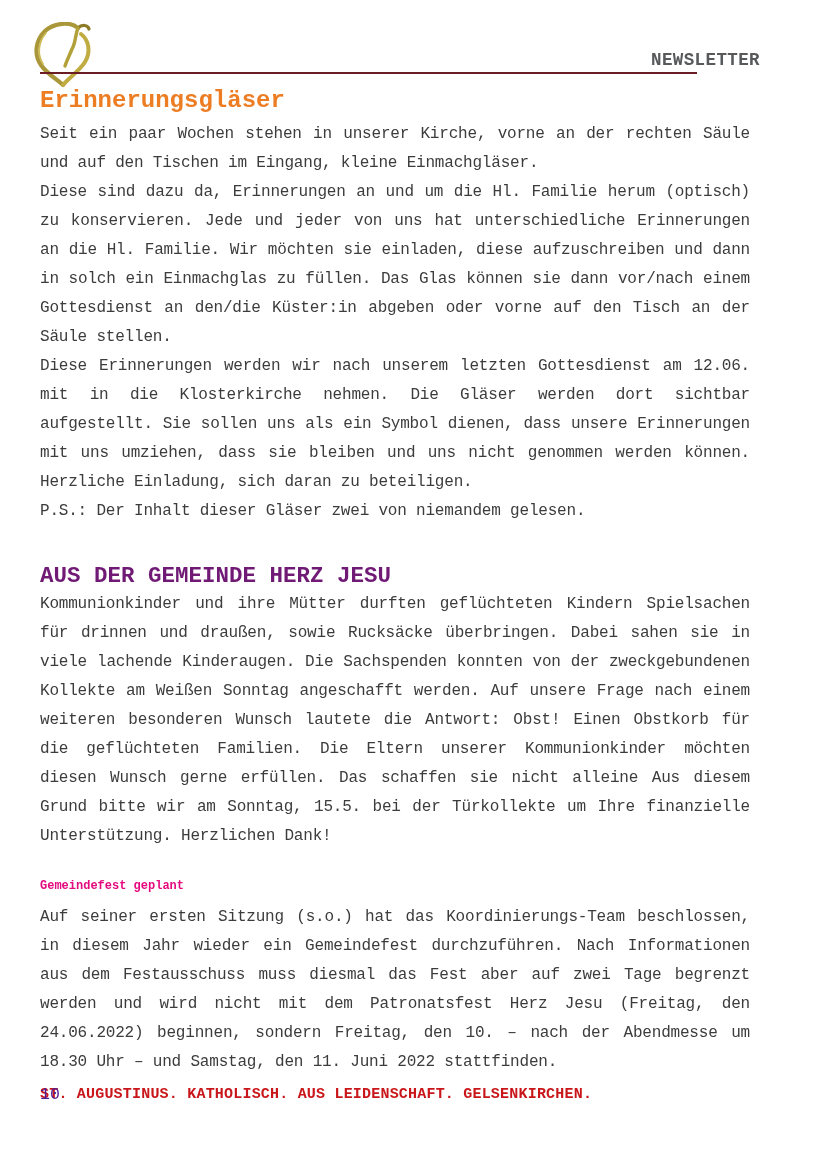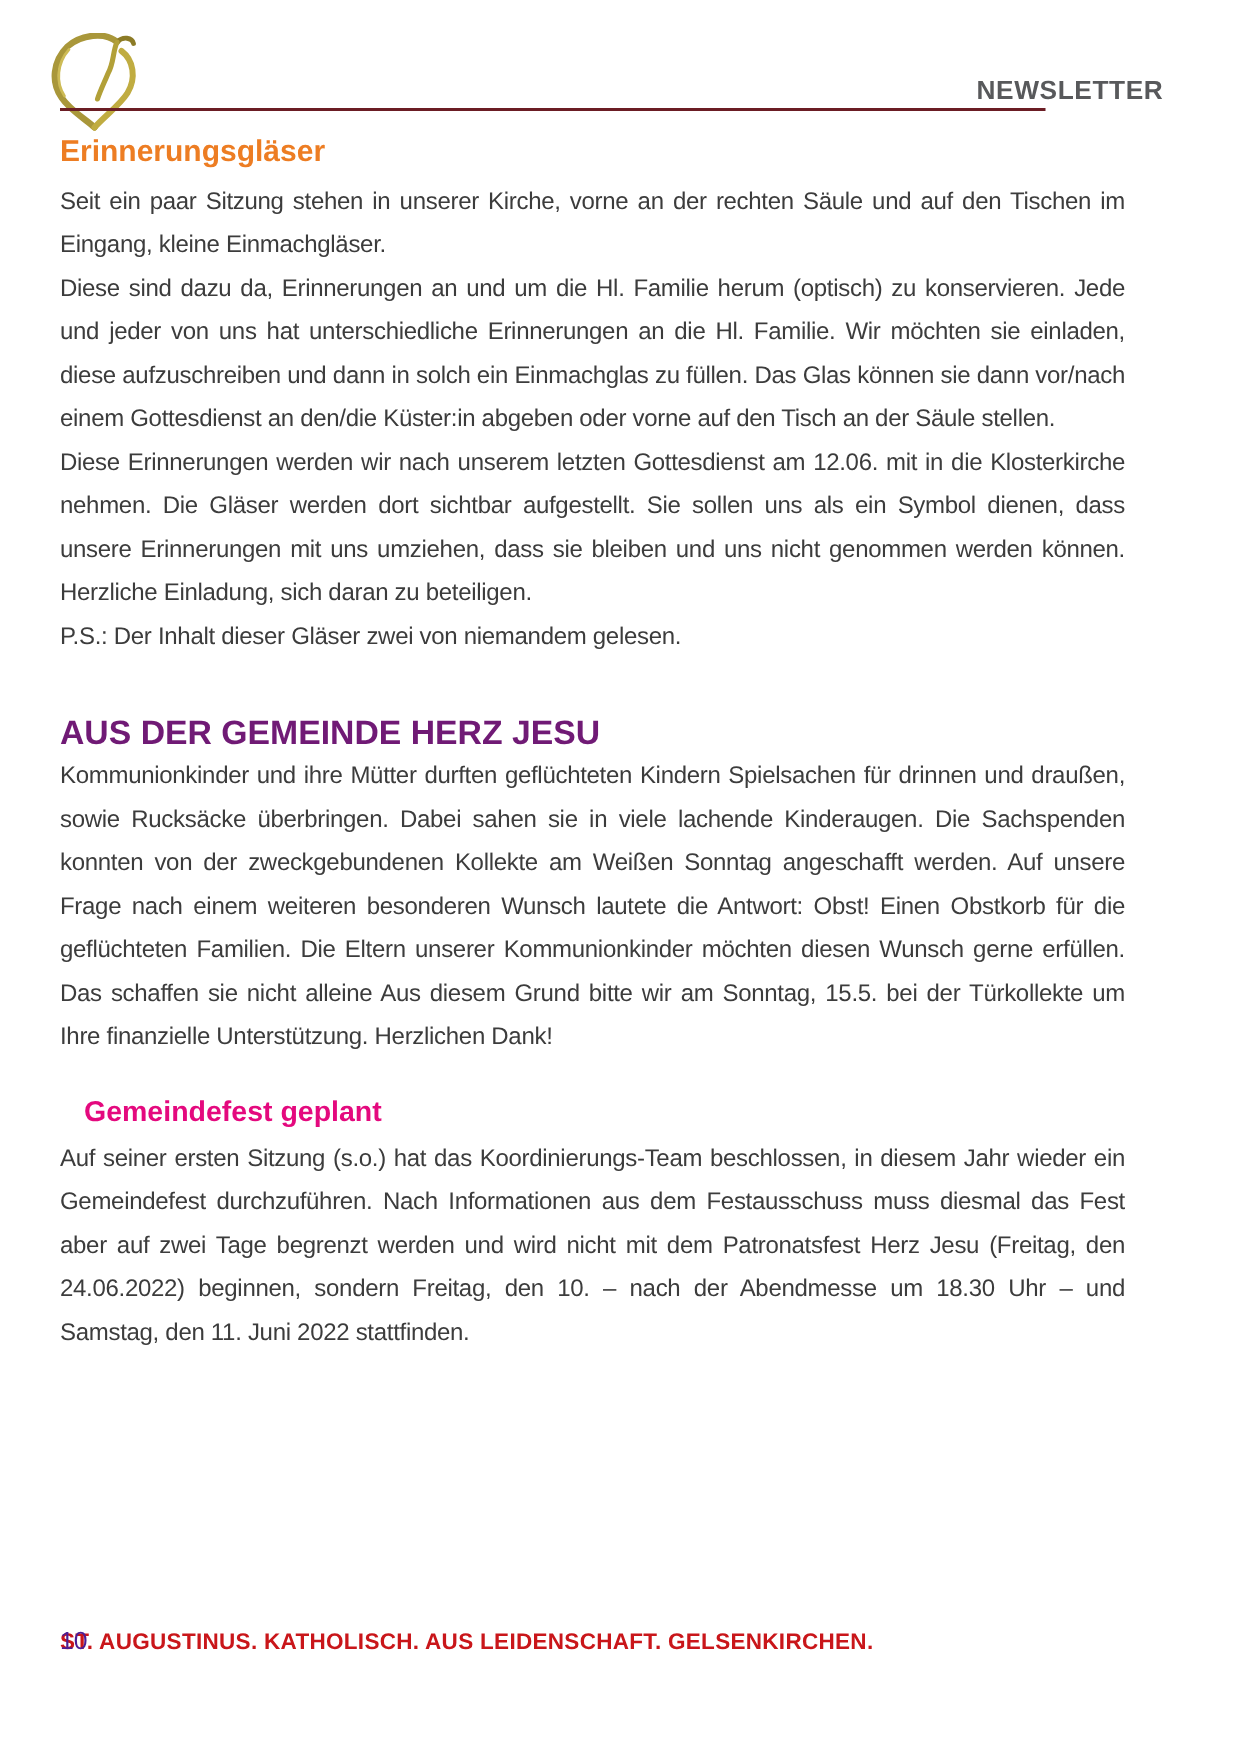--- a/index.html
+++ b/index.html
@@ -2,21 +2,21 @@
 <html lang="de"><head>
 <meta charset="utf-8">
 <style>
   html, body { margin: 0; padding: 0; background: #ffffff; }
   .page {
     position: relative;
     width: 827px;
     height: 1170px;
     background: #ffffff;
     overflow: hidden;
-    font-family: Liberation Sans, sans-serif;
+    font-family: Liberation Mono, monospace;
   }
 
   
   .logo {
     position: absolute;
     left: 32px;
     top: 22px;
     width: 64px;
     height: 66px;
   }
@@ -48,21 +48,21 @@
     color: #3c3c3c;
     font-size: 16px;
     line-height: 29px;
     text-align: justify;
     letter-spacing: -0.2px;
   }
   .content p { margin: 0; }
 
   .article-title {
     color: #ed7d23;
-    font-size: 20px;
+    font-size: 24px;
     line-height: 26px;
     font-weight: bold;
     margin: 0 0 6px 0;
     text-align: left;
     letter-spacing: 0;
   }
   .section-title {
     color: #701a75;
     font-size: 22.5px;
     line-height: 28px;
@@ -75,24 +75,24 @@
     color: #e4097e;
     font-size: 19px;
     line-height: 37px;
     font-weight: bold;
     margin: 9px 0 1px 0;
     text-align: justify;
     letter-spacing: 0;
   }
   .sub-title-2 {
     color: #e4097e;
-    font-size: 19px;
+    font-size: 12px;
     line-height: 27px;
     font-weight: bold;
-    margin: 22px 0 3px 16px;
+    margin: 22px 0 3px 0;
     text-align: left;
     letter-spacing: 0;
   }
 
   
   .footer {
     position: absolute;
     left: 40px;
     top: 1084px;
     width: 710px;
@@ -124,21 +124,21 @@
     <path d="M46,6 C43,13 44,20 40,27 C38,32 35,38 33,44" stroke="#b2a038" stroke-width="3.4" stroke-linecap="round"></path>
     <path d="M49,12 C57,18 59,30 53,40 C48,48 37,56 31,63" stroke="#c0ac41" stroke-width="4" stroke-linecap="round"></path>
     <path d="M14,11 C6,20 5,33 11,42" stroke="#cdbb55" stroke-width="1.8" stroke-linecap="round"></path>
   </svg>
   <div class="header-rule"></div>
   <div class="brand">NEWSLETTER</div>
 
   <main class="content">
 
     <h2 class="article-title">Erinnerungsgläser</h2>
-    <p>Seit ein paar Sitzung stehen in unserer Kirche, vorne an der rechten Säule und auf den Tischen im Eingang, kleine Einmachgläser.</p>
+    <p>Seit ein paar Wochen stehen in unserer Kirche, vorne an der rechten Säule und auf den Tischen im Eingang, kleine Einmachgläser.</p>
     <p>Diese sind dazu da, Erinnerungen an und um die Hl. Familie herum (optisch) zu konservieren. Jede und jeder von uns hat unterschiedliche Erinnerungen an die Hl. Familie. Wir möchten sie einladen, diese aufzuschreiben und dann in solch ein Einmachglas zu füllen. Das Glas können sie dann vor/nach einem Gottesdienst an den/die Küster:in abgeben oder vorne auf den Tisch an der Säule stellen.</p>
     <p>Diese Erinnerungen werden wir nach unserem letzten Gottesdienst am 12.06. mit in die Klos­terkirche nehmen. Die Gläser werden dort sichtbar aufgestellt. Sie sollen uns als ein Symbol dienen, dass unsere Erinnerungen mit uns umziehen, dass sie bleiben und uns nicht genom­men werden können. Herzliche Einladung, sich daran zu beteiligen.</p>
     <p>P.S.: Der Inhalt dieser Gläser zwei von niemandem gelesen.</p>
 
     <h1 class="section-title">AUS DER GEMEINDE HERZ JESU</h1>
 
     <p>Kommunionkinder und ihre Mütter durften geflüchteten Kindern Spielsachen für drinnen und draußen, sowie Rucksäcke überbringen. Dabei sahen sie in viele lachende Kinderaugen. Die Sachspenden konnten von der zweckgebundenen Kollekte am Weißen Sonntag ange­schafft werden. Auf unsere Frage nach einem weiteren besonderen Wunsch lautete die Ant­wort: Obst! Einen Obstkorb für die geflüchteten Familien. Die Eltern unserer Kommunionkin­der möchten diesen Wunsch gerne erfüllen. Das schaffen sie nicht alleine Aus diesem Grund bitte wir am Sonntag, 15.5. bei der Türkollekte um Ihre finanzielle Unterstützung. Herzlichen Dank!</p>
 
     <h3 class="sub-title-2">Gemeindefest geplant</h3>
     <p>Auf seiner ersten Sitzung (s.o.) hat das Koordinierungs-Team beschlossen, in diesem Jahr wie­der ein Gemeindefest durchzuführen. Nach Informationen aus dem Festausschuss muss dies­mal das Fest aber auf zwei Tage begrenzt werden und wird nicht mit dem Patronatsfest Herz Jesu (Freitag, den 24.06.2022) beginnen, sondern Freitag, den 10. – nach der Abendmesse um 18.30 Uhr – und Samstag, den 11. Juni 2022 stattfinden.</p>

